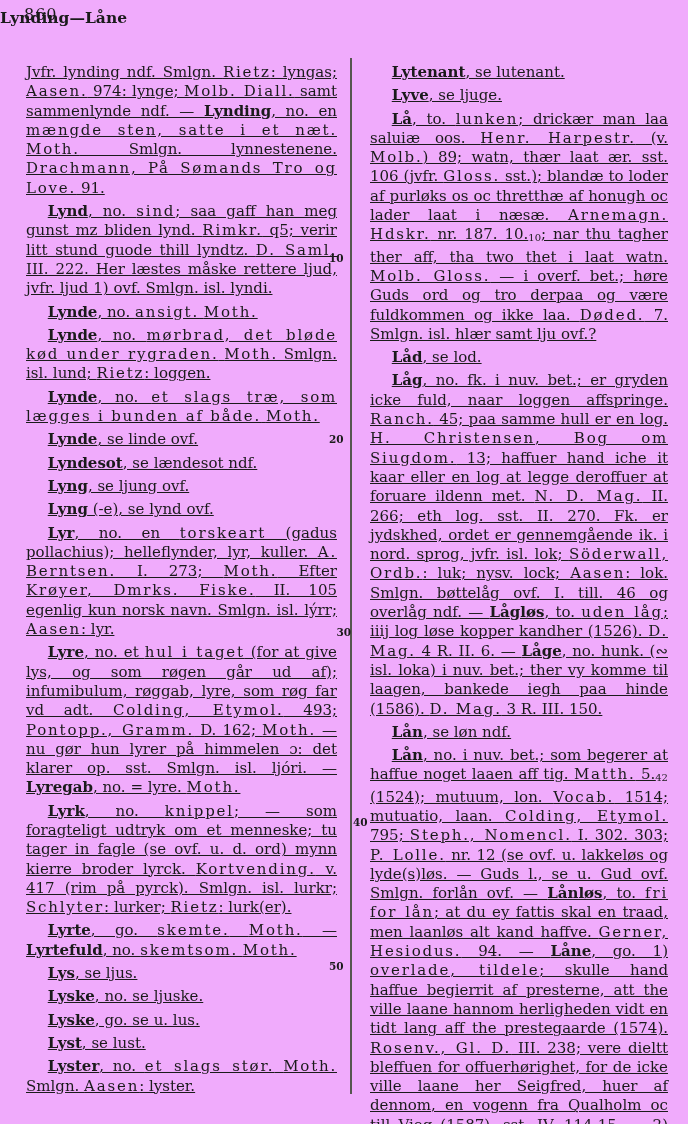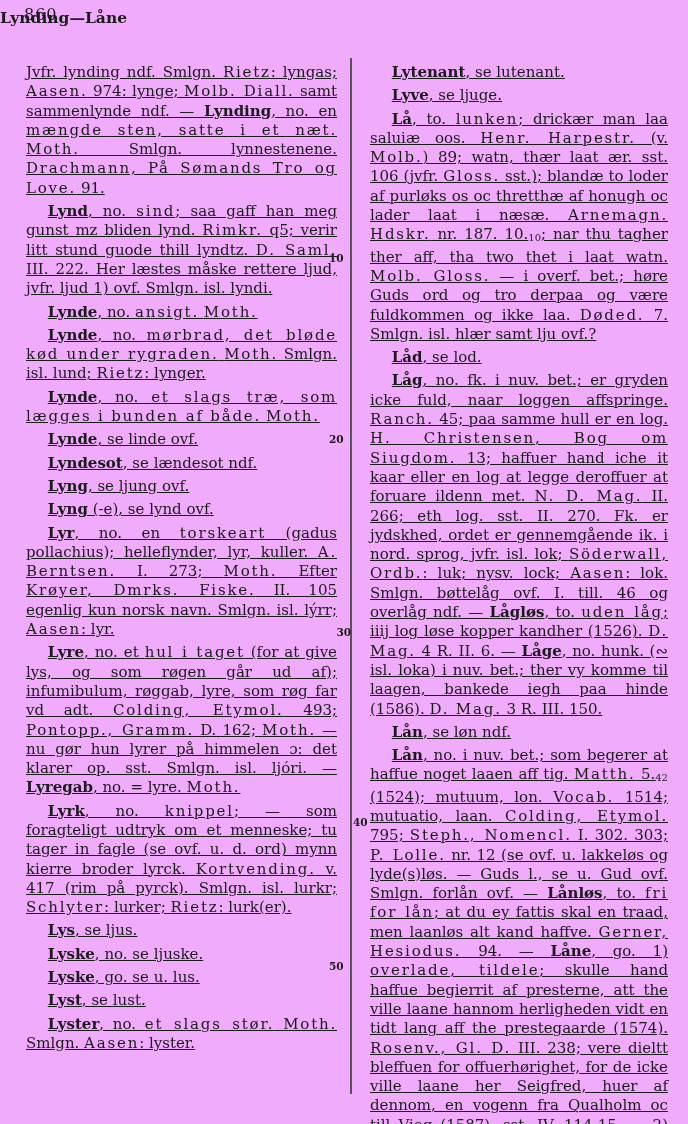--- a/index.html
+++ b/index.html
@@ -58,29 +58,30 @@
   <div class="gutter-num gn-10">10</div>
   <div class="gutter-num gn-20">20</div>
   <div class="gutter-num gn-30">30</div>
   <div class="gutter-num gn-40">40</div>
   <div class="gutter-num gn-50">50</div>
 
   <div class="col col-left">
       <p class="entry"><span class="n">Jvfr. lynding ndf. Smlgn. </span><span class="sp">Rietz</span><span class="n">: lyngas; </span><span class="sp">Aasen.</span><span class="n"> 974: lynge; </span><span class="sp">Molb. Diall.</span><span class="n"> samt sammenlynde ndf. — </span><span class="b">Lynding</span><span class="n">, no. en </span><span class="sp">mængde sten, satte i et næt.</span><span class="n"> </span><span class="sp">Moth.</span><span class="n"> Smlgn. lynnestenene. </span><span class="sp">Drachmann, På Sømands Tro og Love.</span><span class="n"> 91.</span></p>
       <p class="entry indent"><span class="b">Lynd</span><span class="n">, no. </span><span class="sp">sind</span><span class="n">; saa gaff han meg gunst mz bliden lynd. </span><span class="sp">Rimkr.</span><span class="n"> q5; verir litt stund guode thill lyndtz. </span><span class="sp">D. Saml.</span><span class="n"> III. 222. Her læstes måske rettere ljud, jvfr. ljud 1) ovf. Smlgn. isl. lyndi.</span></p>
       <p class="entry indent"><span class="b">Lynde</span><span class="n">, no. </span><span class="sp">ansigt.</span><span class="n"> </span><span class="sp">Moth.</span></p>
-      <p class="entry indent"><span class="b">Lynde</span><span class="n">, no. </span><span class="sp">mørbrad, det bløde kød under rygraden.</span><span class="n"> </span><span class="sp">Moth.</span><span class="n"> Smlgn. isl. lund; </span><span class="sp">Rietz</span><span class="n">: lynger.</span></p>
+      <p class="entry indent"><span class="b">Lynde</span><span class="n">, no. </span><span class="sp">mørbrad, det bløde kød under rygraden.</span><span class="n"> </span><span class="sp">Moth.</span><span class="n"> Smlgn. isl. lund; </span><span class="sp">Rietz</span><span class="n">: loggen.</span></p>
       <p class="entry indent"><span class="b">Lynde</span><span class="n">, no. </span><span class="sp">et slags træ, som lægges i bunden af både.</span><span class="n"> </span><span class="sp">Moth.</span></p>
       <p class="entry indent"><span class="b">Lynde</span><span class="n">, se linde ovf.</span></p>
       <p class="entry indent"><span class="b">Lyndesot</span><span class="n">, se lændesot ndf.</span></p>
       <p class="entry indent"><span class="b">Lyng</span><span class="n">, se ljung ovf.</span></p>
       <p class="entry indent"><span class="b">Lyng</span><span class="n"> (-e), se lynd ovf.</span></p>
       <p class="entry indent"><span class="b">Lyr</span><span class="n">, no. en </span><span class="sp">torskeart</span><span class="n"> (gadus pollachius); helleflynder, lyr, kuller. </span><span class="sp">A. Berntsen.</span><span class="n"> I. 273; </span><span class="sp">Moth.</span><span class="n"> Efter </span><span class="sp">Krøyer, Dmrks. Fiske.</span><span class="n"> II. 105 egenlig kun norsk navn. Smlgn. isl. lýrr; </span><span class="sp">Aasen</span><span class="n">: lyr.</span></p>
       <p class="entry indent"><span class="b">Lyre</span><span class="n">, no. et </span><span class="sp">hul i taget</span><span class="n"> (for at give lys, og som røgen går ud af); infumibulum, røggab, lyre, som røg far vd adt. </span><span class="sp">Colding, Etymol.</span><span class="n"> 493; </span><span class="sp">Pontopp., Gramm.</span><span class="n"> D. 162; </span><span class="sp">Moth.</span><span class="n"> — nu gør hun lyrer på himmelen ɔ: det klarer op. sst. Smlgn. isl. ljóri. — </span><span class="b">Lyregab</span><span class="n">, no. = lyre. </span><span class="sp">Moth.</span></p>
       <p class="entry indent"><span class="b">Lyrk</span><span class="n">, no. </span><span class="sp">knippel</span><span class="n">; — som foragteligt udtryk om et menneske; tu tager in fagle (se ovf. u. d. ord) mynn kierre broder lyrck. </span><span class="sp">Kortvending.</span><span class="n"> v. 417 (rim på pyrck). Smlgn. isl. lurkr; </span><span class="sp">Schlyter</span><span class="n">: lurker; </span><span class="sp">Rietz</span><span class="n">: lurk(er).</span></p>
+      <p class="entry indent"><span class="b">Lyrte</span><span class="n">, go. </span><span class="sp">skemte.</span><span class="n"> </span><span class="sp">Moth.</span><span class="n"> — </span><span class="b">Lyrtefuld</span><span class="n">, no. </span><span class="sp">skemtsom.</span><span class="n"> </span><span class="sp">Moth.</span></p>
       <p class="entry indent"><span class="b">Lys</span><span class="n">, se ljus.</span></p>
       <p class="entry indent"><span class="b">Lyske</span><span class="n">, no. se ljuske.</span></p>
       <p class="entry indent"><span class="b">Lyske</span><span class="n">, go. se u. lus.</span></p>
       <p class="entry indent"><span class="b">Lyst</span><span class="n">, se lust.</span></p>
       <p class="entry indent"><span class="b">Lyster</span><span class="n">, no. </span><span class="sp">et slags stør.</span><span class="n"> </span><span class="sp">Moth.</span><span class="n"> Smlgn. </span><span class="sp">Aasen</span><span class="n">: lyster.</span></p>
     </div>
 
   <div class="col col-right">
       <p class="entry indent"><span class="b">Lytenant</span><span class="n">, se lutenant.</span></p>
       <p class="entry indent"><span class="b">Lyve</span><span class="n">, se ljuge.</span></p>

